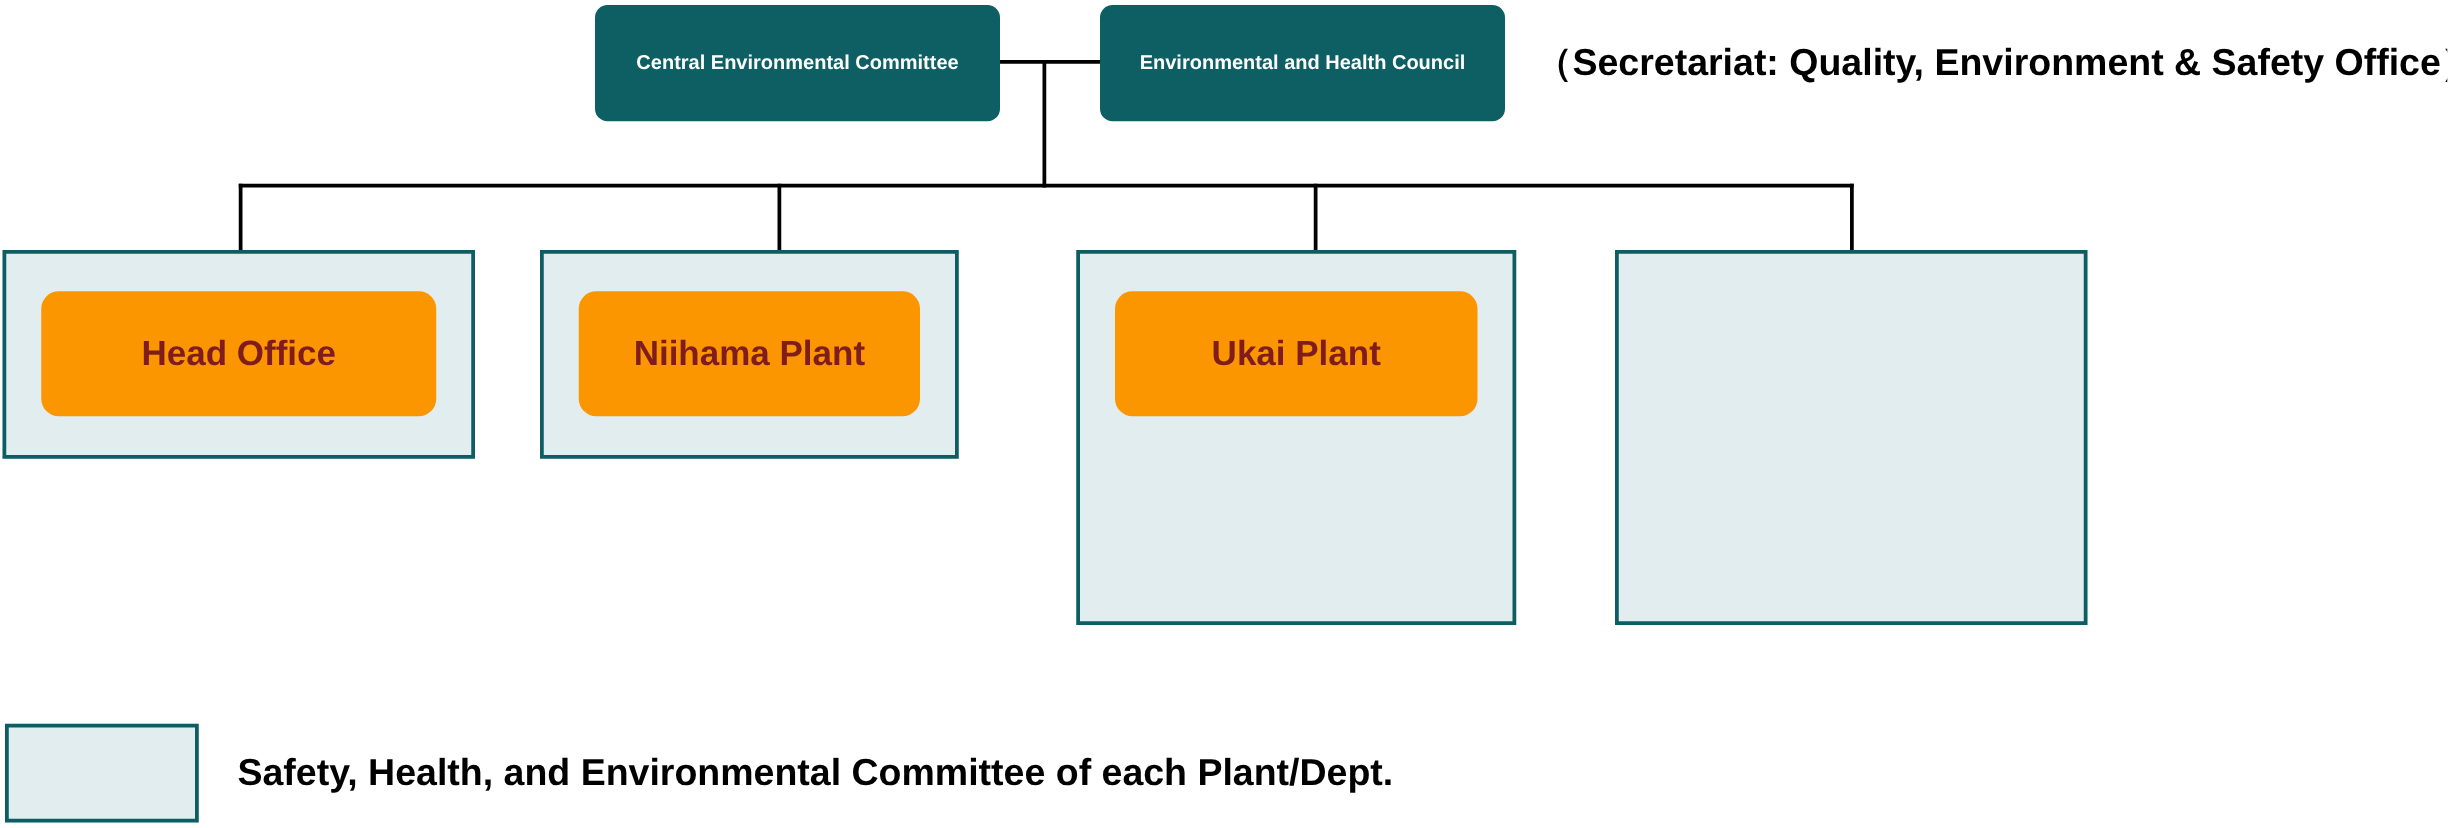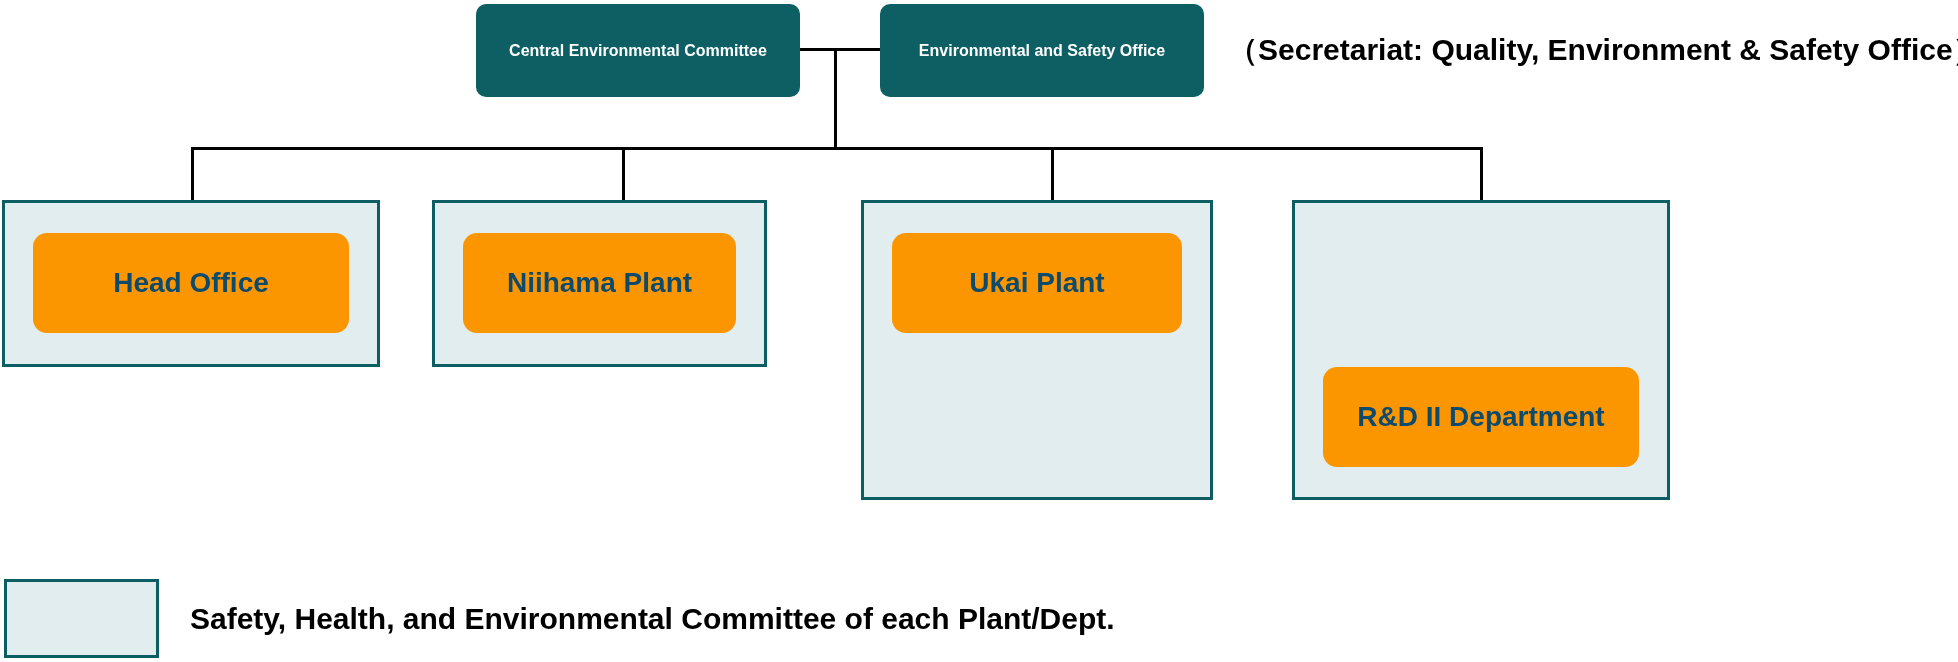--- a/index.html
+++ b/index.html
@@ -77,21 +77,21 @@
   #group-ukai        { left: 861px;  width: 352px; height: 300px; }
   #group-fukuyama    { left: 1292px; width: 378px; height: 300px; }
 
   .org-box {
     position: absolute;
     left: 28px;
     right: 28px;
     height: 100px;
     background: #fb9600;
     border-radius: 14px;
-    color: #0c4a6e;
+    color: #7f1d1d;
     font-weight: 700;
     font-size: 28px;
     display: flex;
     align-items: center;
     justify-content: center;
     text-align: center;
     white-space: nowrap;
   }
   .org-box.row-1 { top: 30px; }
   .org-box.row-2 { top: 164px; }
@@ -118,21 +118,21 @@
     white-space: nowrap;
   }
 </style>
 </head>
 <body>
 
 <div id="canvas">
 
   <div id="top-box-1" class="top-box">Central Environmental Committee</div>
 
-  <div id="top-box-2" class="top-box">Environmental and Safety Office</div>
+  <div id="top-box-2" class="top-box">Environmental and Health Council</div>
 
   <div class="secretariat-note">（Secretariat: Quality, Environment &amp; Safety Office）</div>
 
   <div id="line-topboxes" class="line"></div>
   <div id="line-top-vert" class="line"></div>
   <div id="line-main-horiz" class="line"></div>
   <div id="line-drop-1" class="line"></div>
   <div id="line-drop-2" class="line"></div>
   <div id="line-drop-3" class="line"></div>
   <div id="line-drop-4" class="line"></div>
@@ -143,21 +143,20 @@
 
   <div id="group-niihama" class="group">
     <div class="org-box row-1">Niihama Plant</div>
   </div>
 
   <div id="group-ukai" class="group">
     <div class="org-box row-1">Ukai Plant</div>
   </div>
 
   <div id="group-fukuyama" class="group">
-    <div class="org-box row-2">R&amp;D II Department</div>
   </div>
 
   <div class="legend">
     <div class="legend-swatch"></div>
     <div class="legend-label">Safety, Health, and Environmental Committee of each Plant/Dept.</div>
   </div>
 
 </div>
 
 </body></html>

